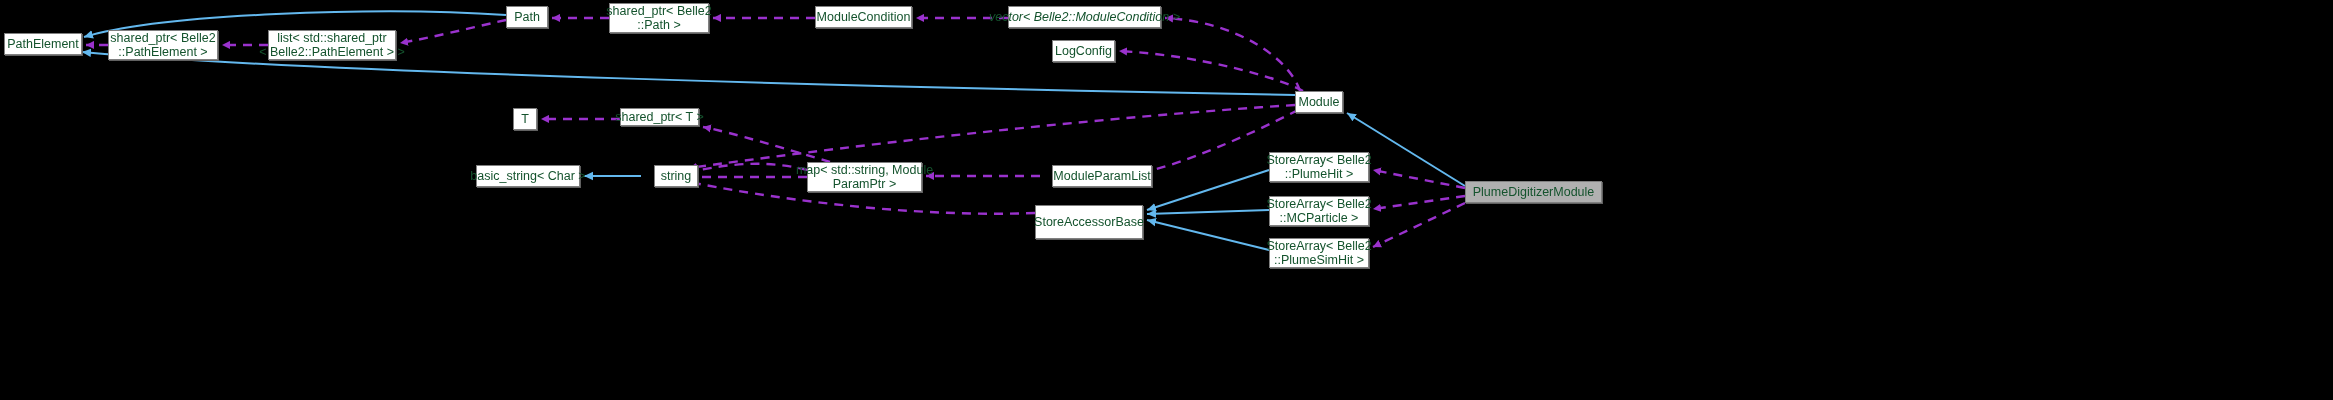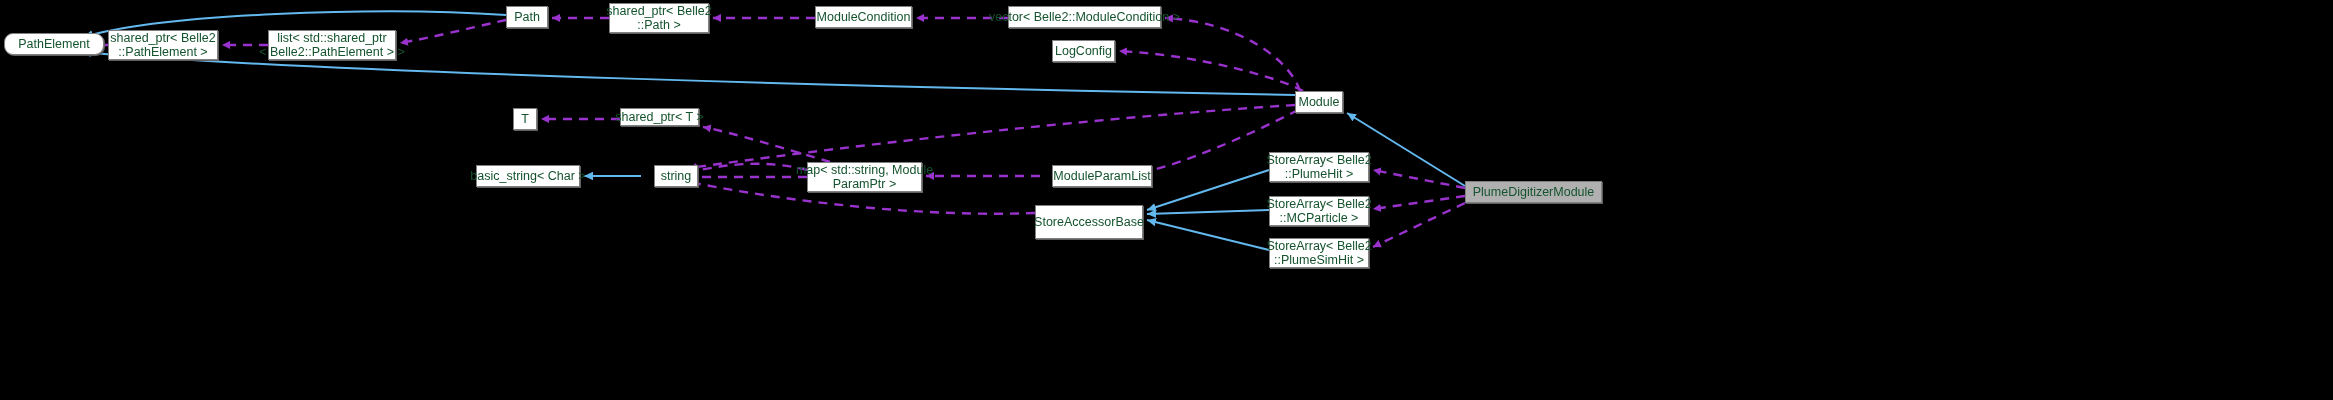--- a/index.html
+++ b/index.html
@@ -80,30 +80,30 @@
         <path d="M 1269,170 L 1147,210" fill="none" stroke="#63b8ee" stroke-width="2" marker-end="url(#arrow-inherit)"></path>
         <path d="M 1269,210 L 1147,214" fill="none" stroke="#63b8ee" stroke-width="2" marker-end="url(#arrow-inherit)"></path>
         <path d="M 1269,250 L 1147,220" fill="none" stroke="#63b8ee" stroke-width="2" marker-end="url(#arrow-inherit)"></path>
         <path d="M 1465,186 L 1347,113" fill="none" stroke="#63b8ee" stroke-width="2" marker-end="url(#arrow-inherit)"></path>
         <path d="M 1465,188 L 1373,170" fill="none" stroke="#9a32cd" stroke-width="2.4" stroke-dasharray="9,7" marker-end="url(#arrow-usage)"></path>
         <path d="M 1465,196 L 1373,209" fill="none" stroke="#9a32cd" stroke-width="2.4" stroke-dasharray="9,7" marker-end="url(#arrow-usage)"></path>
         <path d="M 1465,203 L 1373,247" fill="none" stroke="#9a32cd" stroke-width="2.4" stroke-dasharray="9,7" marker-end="url(#arrow-usage)"></path>
       </g>
   </svg>
   <div id="nodes-group">
-      <div class="node" style="left: 4px; top: 33px; width: 100px; height: 22px; border-radius: 9px;"><span>PathElement</span></div>
+      <div class="node" style="left: 4px; top: 33px; width: 78px; height: 22px;"><span>PathElement</span></div>
       <div class="node" style="left: 108px; top: 30px; width: 110px; height: 30px;"><span>shared_ptr&lt; Belle2
 ::PathElement &gt;</span></div>
       <div class="node" style="left: 268px; top: 30px; width: 128px; height: 30px;"><span>list&lt; std::shared_ptr
 &lt; Belle2::PathElement &gt; &gt;</span></div>
       <div class="node" style="left: 506px; top: 6px; width: 42px; height: 22px;"><span>Path</span></div>
       <div class="node" style="left: 609px; top: 3px; width: 100px; height: 30px;"><span>shared_ptr&lt; Belle2
 ::Path &gt;</span></div>
       <div class="node" style="left: 815px; top: 6px; width: 97px; height: 22px;"><span>ModuleCondition</span></div>
-      <div class="node" style="left: 1008px; top: 6px; width: 153px; height: 22px;"><span>vector&lt; Belle2::ModuleCondition &gt;</span></div>
+      <div class="node" style="left: 1008px; top: 6px; width: 153px; height: 22px; font-style: italic;"><span>vector&lt; Belle2::ModuleCondition &gt;</span></div>
       <div class="node" style="left: 1052px; top: 40px; width: 63px; height: 22px;"><span>LogConfig</span></div>
       <div class="node" style="left: 1295px; top: 91px; width: 48px; height: 22px;"><span>Module</span></div>
       <div class="node" style="left: 513px; top: 108px; width: 24px; height: 22px;"><span>T</span></div>
       <div class="node" style="left: 620px; top: 108px; width: 79px; height: 18px;"><span>shared_ptr&lt; T &gt;</span></div>
       <div class="node" style="left: 476px; top: 165px; width: 104px; height: 22px;"><span>basic_string&lt; Char &gt;</span></div>
       <div class="node" style="left: 641px; top: 165px; width: 44px; height: 22px; margin-left: 13px;"><span>string</span></div>
       <div class="node" style="left: 807px; top: 162px; width: 115px; height: 30px;"><span>map&lt; std::string, Module
 ParamPtr &gt;</span></div>
       <div class="node" style="left: 1040px; top: 165px; width: 100px; height: 22px; margin-left: 12px;"><span>ModuleParamList</span></div>
       <div class="node" style="left: 1035px; top: 205px; width: 108px; height: 34px;"><span>StoreAccessorBase</span></div>

